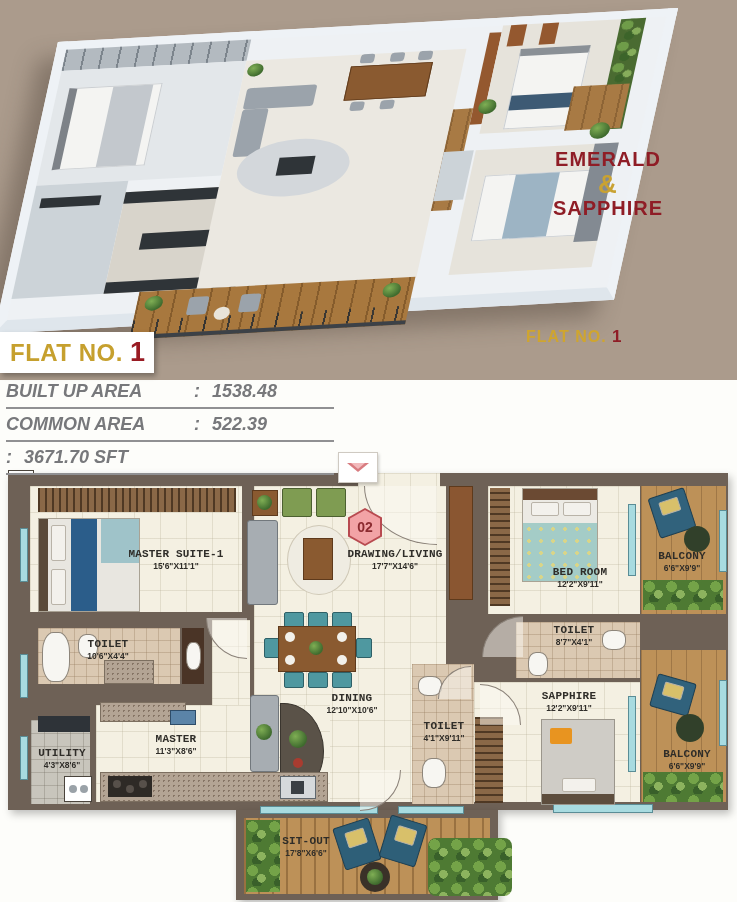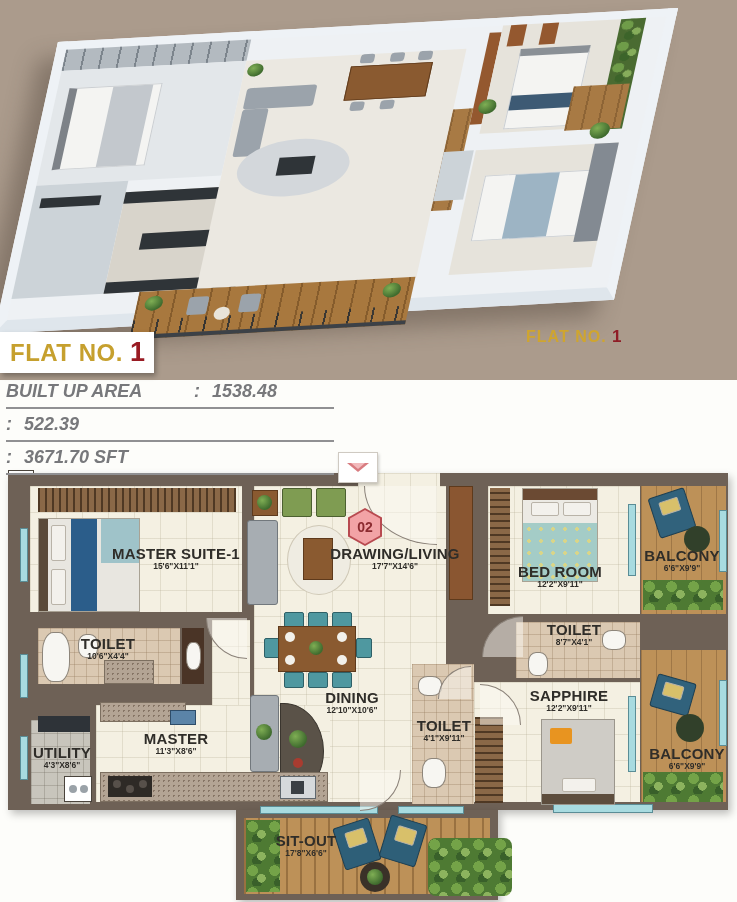--- a/index.html
+++ b/index.html
@@ -49,21 +49,21 @@
   .tile-cream{background-color:#f4f0e2;background-image:linear-gradient(rgba(185,175,150,.3) 1px,transparent 1px),linear-gradient(90deg,rgba(185,175,150,.3) 1px,transparent 1px);background-size:26px 26px;}
   .tile-beige{background-color:#dbc9b2;background-image:linear-gradient(rgba(150,125,95,.35) 1px,transparent 1px),linear-gradient(90deg,rgba(150,125,95,.35) 1px,transparent 1px);background-size:12px 12px;}
   .tile-gray{background-color:#c8c5bc;background-image:linear-gradient(rgba(110,105,95,.3) 1px,transparent 1px),linear-gradient(90deg,rgba(110,105,95,.3) 1px,transparent 1px);background-size:13px 13px;}
   .wood{background-color:#bd9158;background-image:repeating-linear-gradient(90deg,rgba(90,60,30,.3) 0 1px,transparent 1px 15px);}
   .hatch-v{background-color:#8a6847;background-image:repeating-linear-gradient(90deg,rgba(40,25,12,.6) 0 2px,transparent 2px 7px);}
   .hatch-h{background-color:#8a6847;background-image:repeating-linear-gradient(0deg,rgba(40,25,12,.6) 0 2px,transparent 2px 7px);}
   .greenp{background-color:#4e7a33;background-image:radial-gradient(circle at 30% 30%,#74a348 0 24%,transparent 25%),radial-gradient(circle at 70% 65%,#8cb35e 0 20%,transparent 21%),radial-gradient(circle at 50% 85%,#39602a 0 22%,transparent 23%);background-size:22px 22px;}
   .granite{background-color:#b3a494;background-image:radial-gradient(rgba(90,70,55,.5) 1px,transparent 1px);background-size:5px 5px;border:1px solid #7c6f60;}
   .win{background:#a8dbe0;border:1px solid #5a8d96;box-sizing:border-box;}
   .rlabel{position:absolute;transform:translateX(-50%);text-align:center;color:#2f2d29;z-index:9;line-height:12px;white-space:nowrap;}
-  .rname{font-weight:bold;font-size:15px;letter-spacing:.2px;}
+  .rname{font-weight:bold;font-size:11px;letter-spacing:.2px;font-family:Liberation Mono, monospace;}
   .rdim{font-weight:bold;font-size:8.5px;}
   .arc{position:absolute;border:1px solid #8a8178;background:rgba(252,250,244,.5);
        border-top:none;border-right:none;border-radius:0 0 0 100%;z-index:4;}
   .sofa2d{background:#a7adb2;border:1px solid #72787d;border-radius:3px;}
   .teal-chair{position:absolute;background:#4f98a0;border:1px solid #2e6067;border-radius:2px;}
   .green-chair{background:#7f9c52;border:1px solid #4c6030;border-radius:2px;}
   .blue-sofa{background:#31627c;border:1px solid #1d3f52;border-radius:3px;}
   .wtable{background:#8a5a30;border:1px solid #5e3a1c;}
   .dark-round{background:#3a3128;border-radius:50%;}
   .white-fix{background:#f7f6f2;border:1px solid #8d857a;border-radius:40%;}
@@ -135,36 +135,42 @@
     <div id="deck">
       <div class="ir iso-sofa" style="left:52px;top:10px;width:20px;height:22px"></div>
       <div class="ir iso-sofa" style="left:104px;top:10px;width:20px;height:22px"></div>
       <div class="ir" style="left:80px;top:24px;width:16px;height:16px;border-radius:50%;background:#e8e4da"></div>
       <div class="plantdot" style="left:8px;top:6px;width:18px;height:18px"></div>
       <div class="plantdot" style="left:246px;top:6px;width:18px;height:18px"></div>
       <div id="deck-rail"></div>
     </div>
   </div>
 
+  <div id="brand">
+    <div>EMERALD</div>
+    <div class="amp">&amp;</div>
+    <div>SAPPHIRE</div>
+  </div>
   <div id="flat-no-corner">
     <span>FLAT NO.</span>
     <span class="num">1</span>
   </div>
 
   <div id="title-box">
     <span class="t1">FLAT NO.</span>
     <span class="t2">1</span>
   </div>
   <div id="area-table">
     <div class="arow">
       <span class="al">BUILT UP AREA</span>
       <span class="ac">:</span>
       <span class="av">1538.48</span>
     </div>
     <div class="arow">
+      <span class="al">COMMON AREA</span>
       <span class="ac">:</span>
       <span class="av">522.39</span>
     </div>
     <div class="arow">
       <span class="ac">:</span>
       <span class="av">3671.70 SFT</span>
     </div>
   </div>
 
   <div id="plan">
@@ -329,21 +335,21 @@
     </div>
 
     <div class="rlabel" style="left:168px;top:78px">
       <div class="rname">MASTER SUITE-1</div>
       <div class="rdim">15'6"X11'1"</div>
     </div>
     <div class="rlabel" style="left:387px;top:78px">
       <div class="rname">DRAWING/LIVING</div>
       <div class="rdim">17'7"X14'6"</div>
     </div>
-    <div class="rlabel" style="left:552px;top:96px">
+    <div class="rlabel" style="left:572px;top:96px">
       <div class="rname">BED ROOM</div>
       <div class="rdim">12'2"X9'11"</div>
     </div>
     <div class="rlabel" style="left:674px;top:80px">
       <div class="rname">BALCONY</div>
       <div class="rdim">6'6"X9'9"</div>
     </div>
     <div class="rlabel" style="left:100px;top:168px">
       <div class="rname">TOILET</div>
       <div class="rdim">10'6"X4'4"</div>

